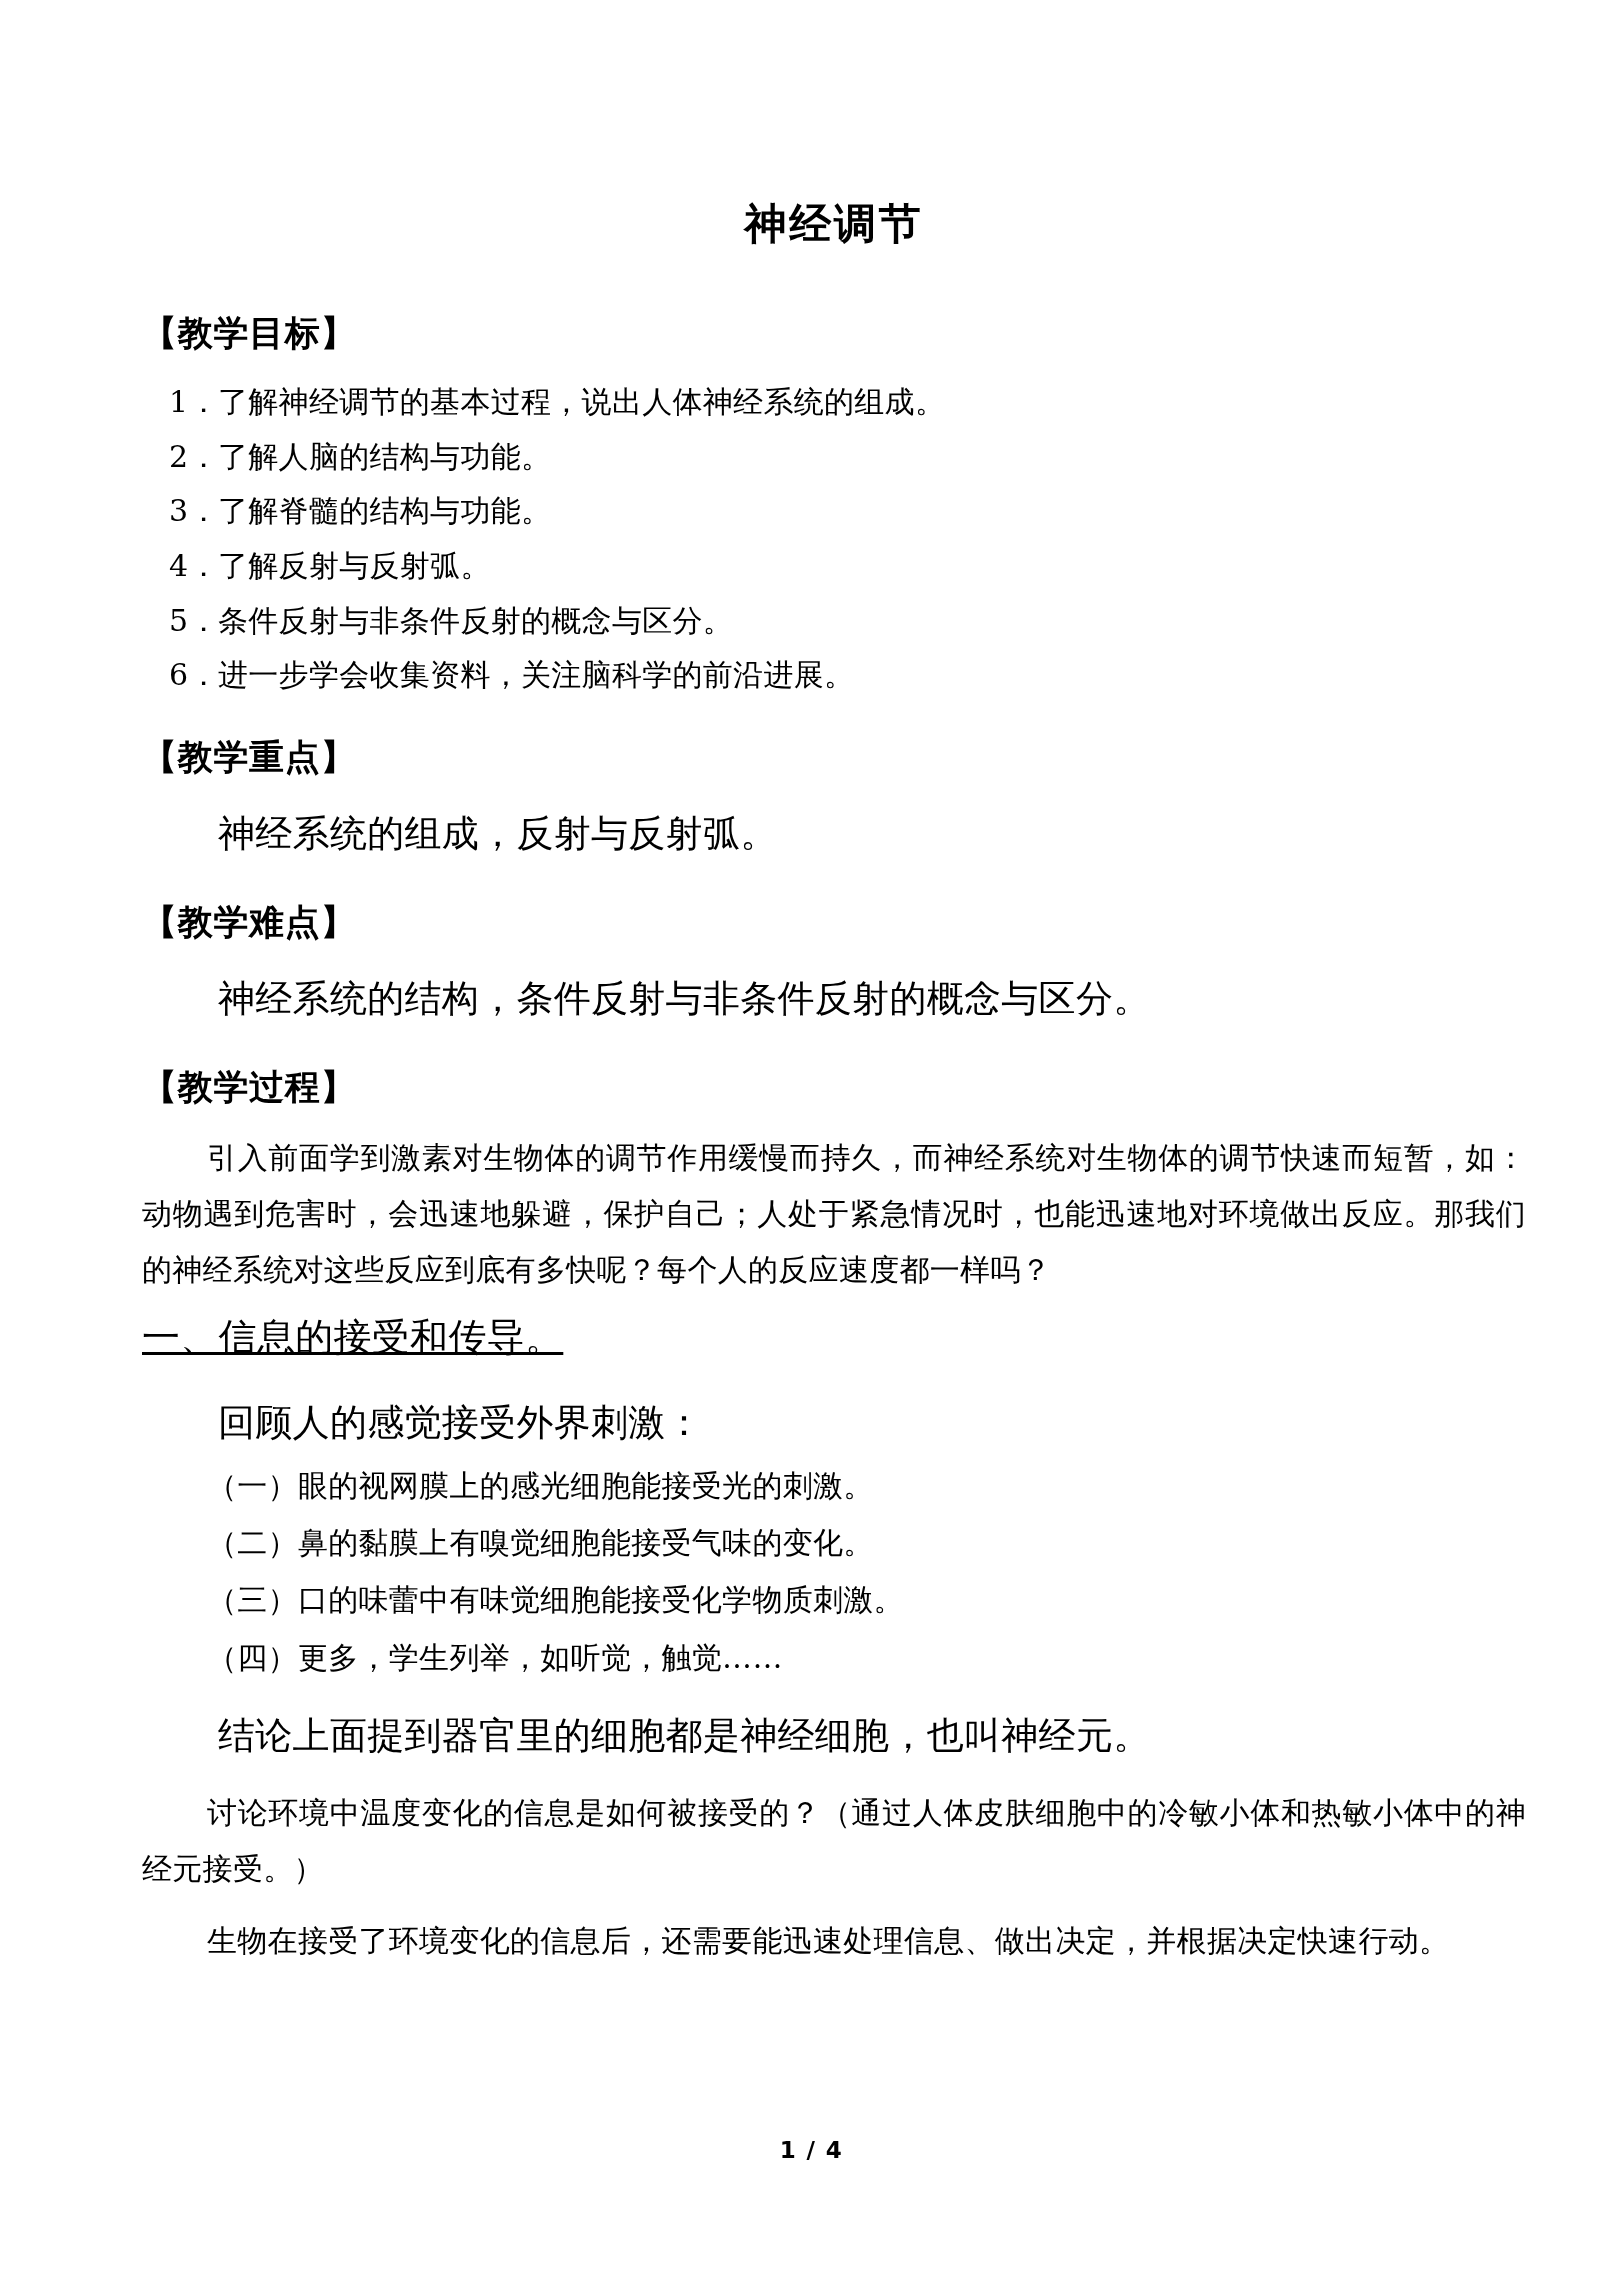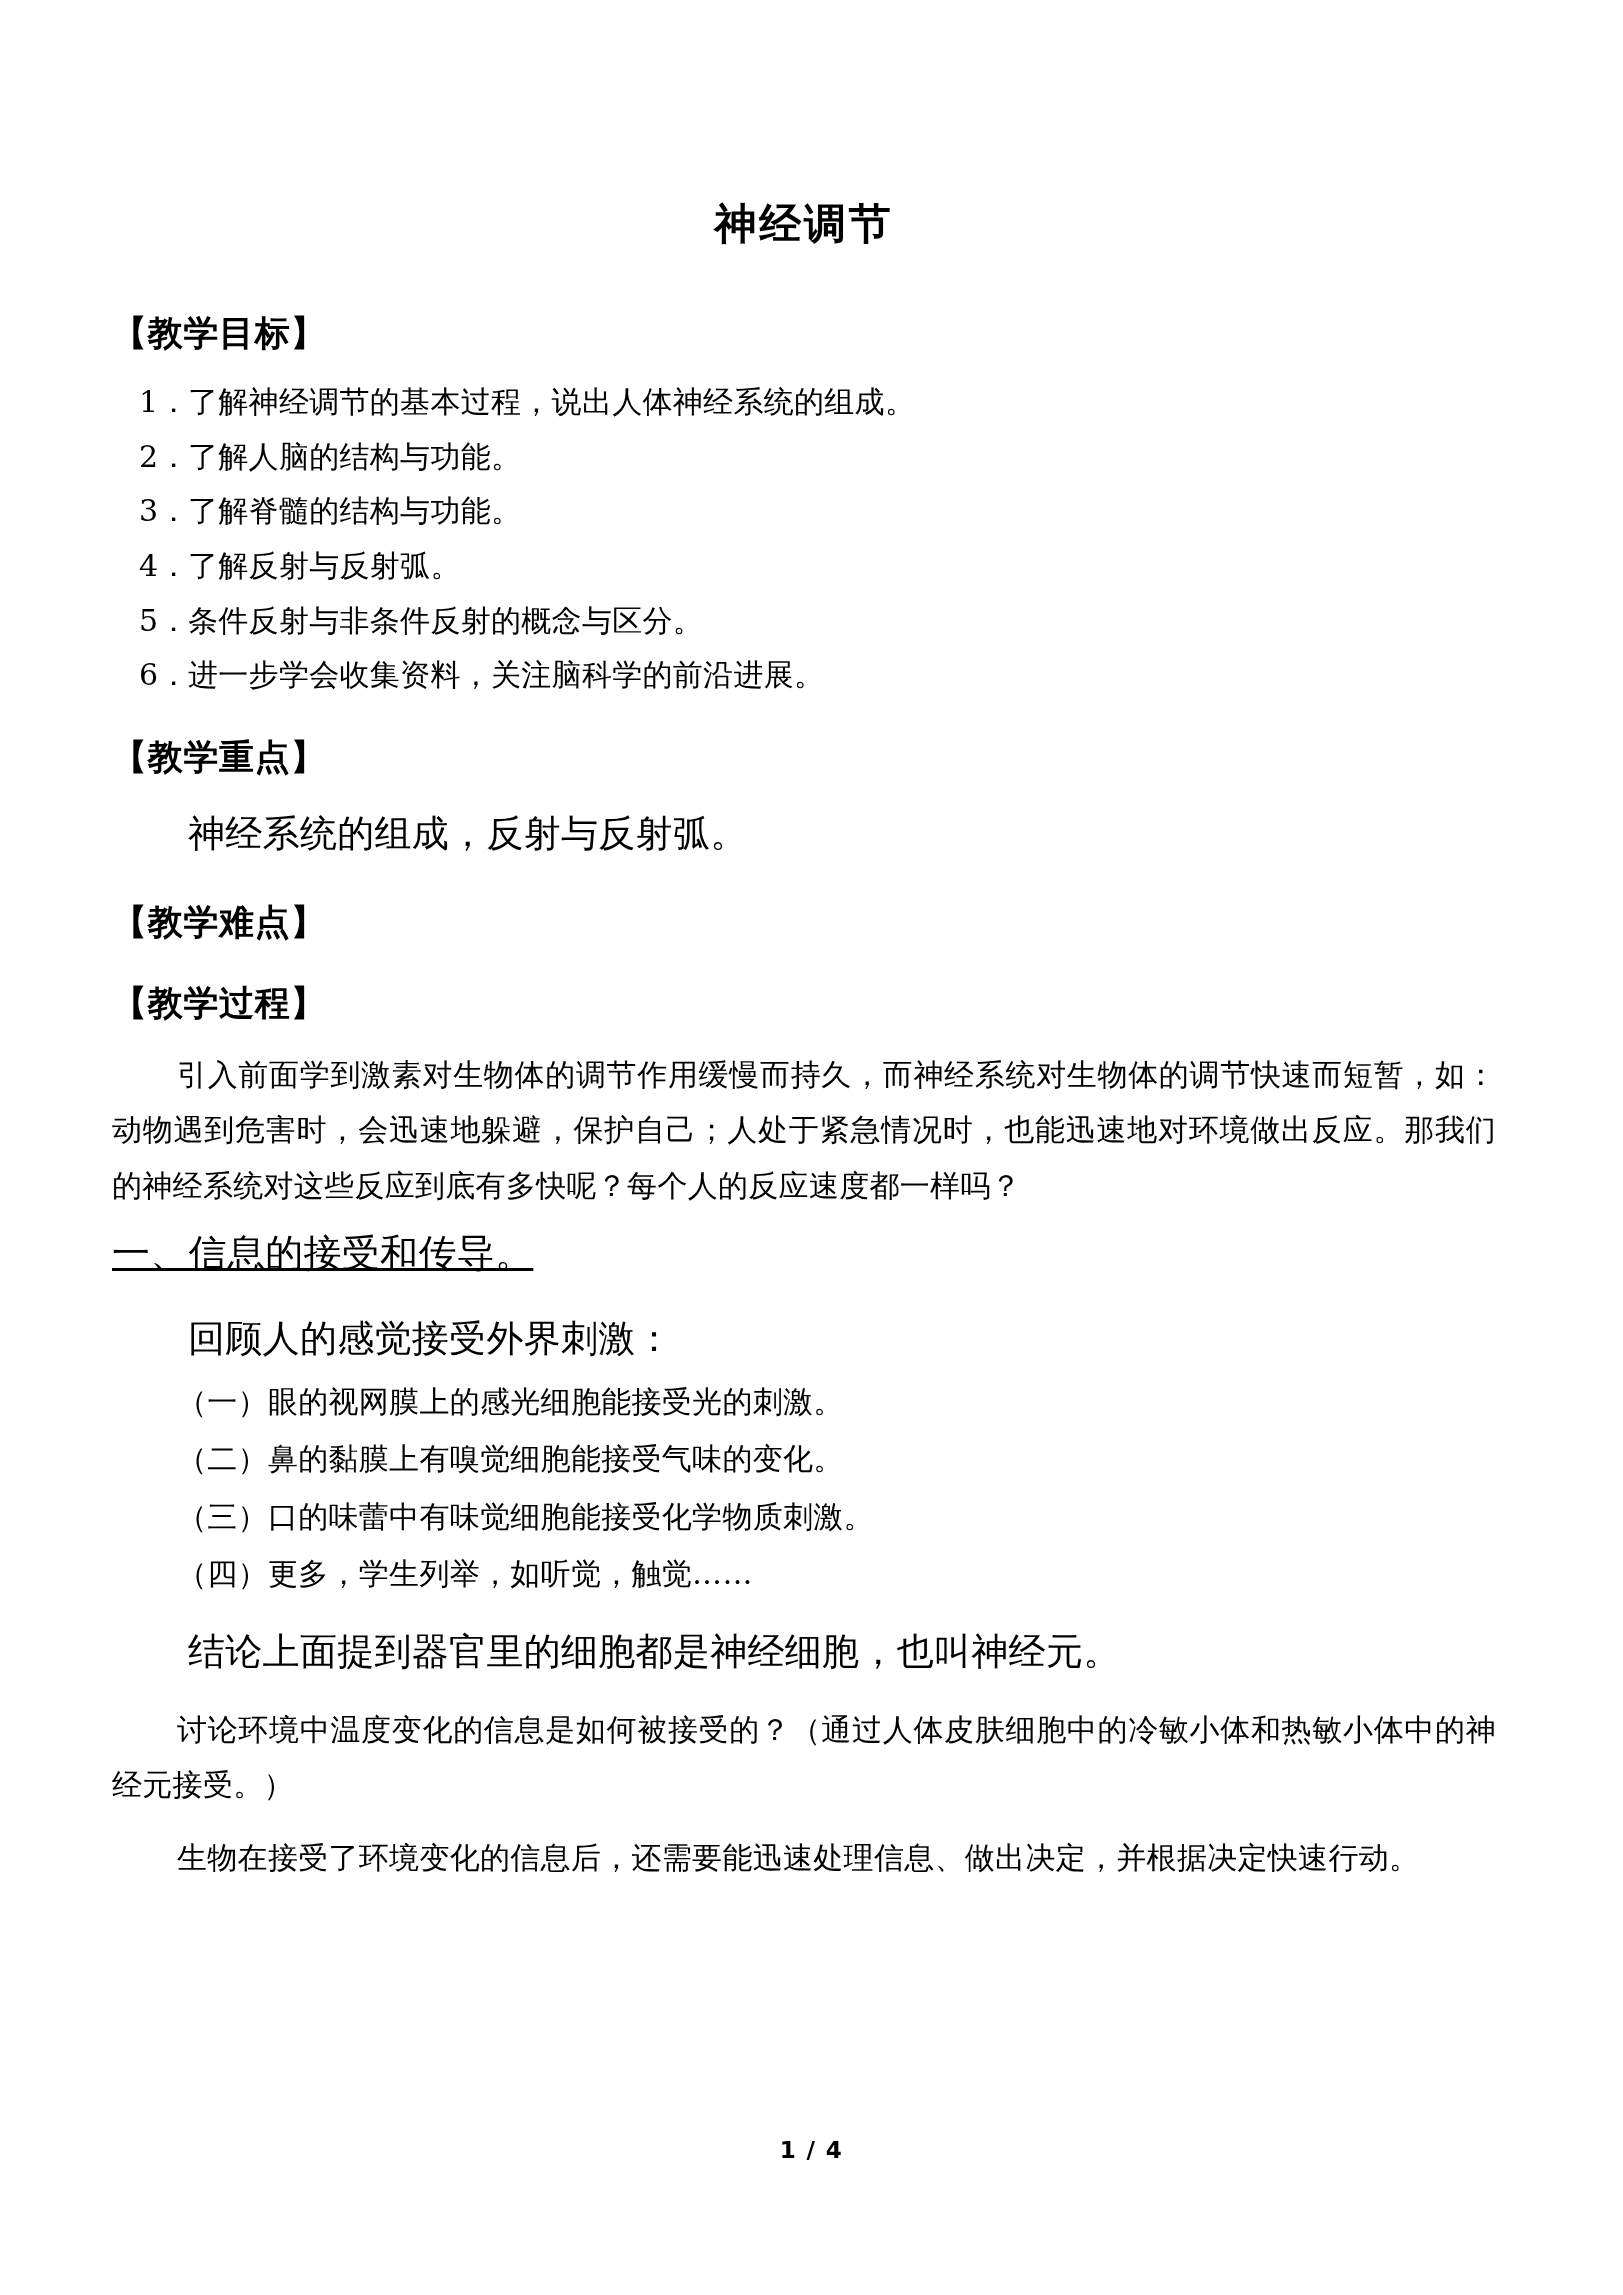--- a/index.html
+++ b/index.html
@@ -15,21 +15,21 @@
     position: relative;
     width: 1623px;
     height: 2295px;
     background: #ffffff;
     box-sizing: border-box;
     padding: 0;
     overflow: hidden;
   }
   .content {
     position: absolute;
-    left: 112px;
+    left: 142px;
     top: 0;
     width: 1384px;
   }
   .doc-title {
     text-align: center;
     font-size: 42px;
     font-weight: bold;
     letter-spacing: 2.7px;
     margin-top: 201px;
     line-height: 1.1;
@@ -124,20 +124,21 @@
       <li><span class="obj-num">3．</span><span>了解脊髓的结构与功能。</span></li>
       <li><span class="obj-num">4．</span><span>了解反射与反射弧。</span></li>
       <li><span class="obj-num">5．</span><span>条件反射与非条件反射的概念与区分。</span></li>
       <li><span class="obj-num">6．</span><span>进一步学会收集资料，关注脑科学的前沿进展。</span></li>
     </ul>
 
     <h2 class="section-heading tight">【教学重点】</h2>
     <p class="body-indent">神经系统的组成，反射与反射弧。</p>
 
     <h2 class="section-heading tight">【教学难点】</h2>
+    <p class="body-indent">神经系统的结构，条件反射与非条件反射的概念与区分。</p>
 
     <h2 class="section-heading tight">【教学过程】</h2>
 
     <p class="body-para">引入前面学到激素对生物体的调节作用缓慢而持久，而神经系统对生物体的调节快速而短暂，如：动物遇到危害时，会迅速地躲避，保护自己；人处于紧急情况时，也能迅速地对环境做出反应。那我们的神经系统对这些反应到底有多快呢？每个人的反应速度都一样吗？</p>
 
     <p class="body-flush">一、信息的接受和传导。</p>
 
     <p class="body-indent">回顾人的感觉接受外界刺激：</p>
 
     <p class="sub-item">（一）眼的视网膜上的感光细胞能接受光的刺激。</p>

